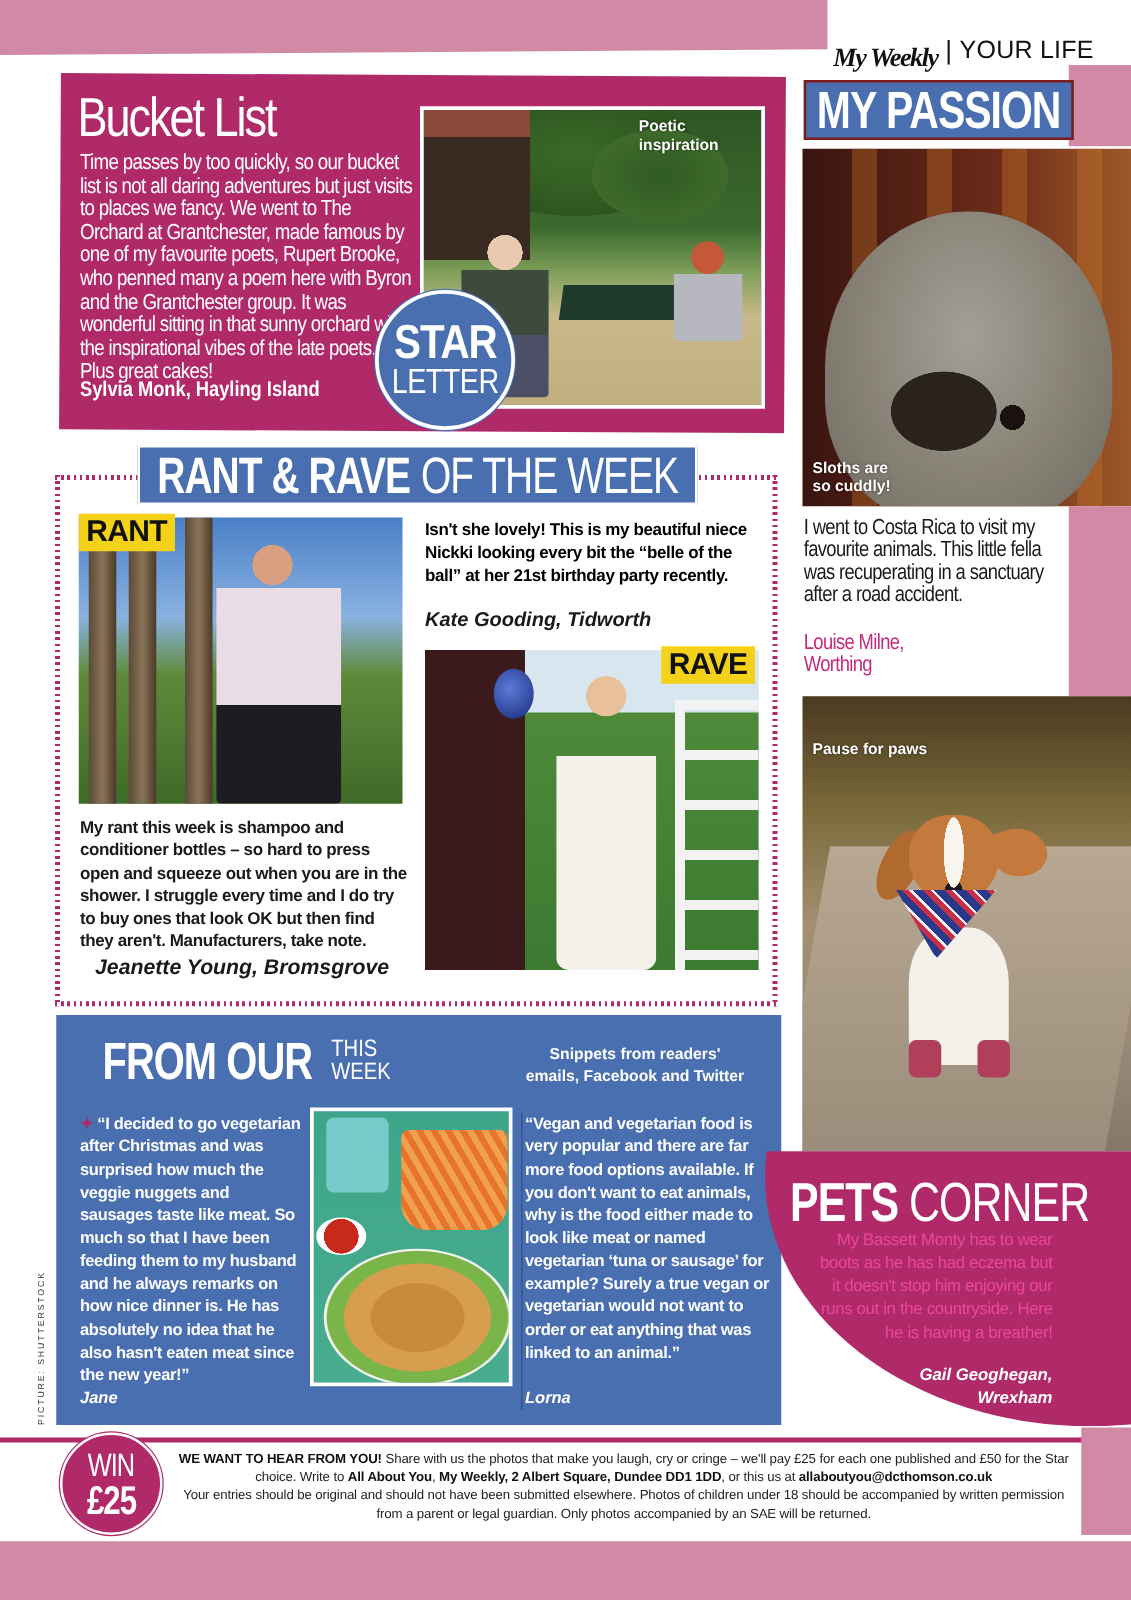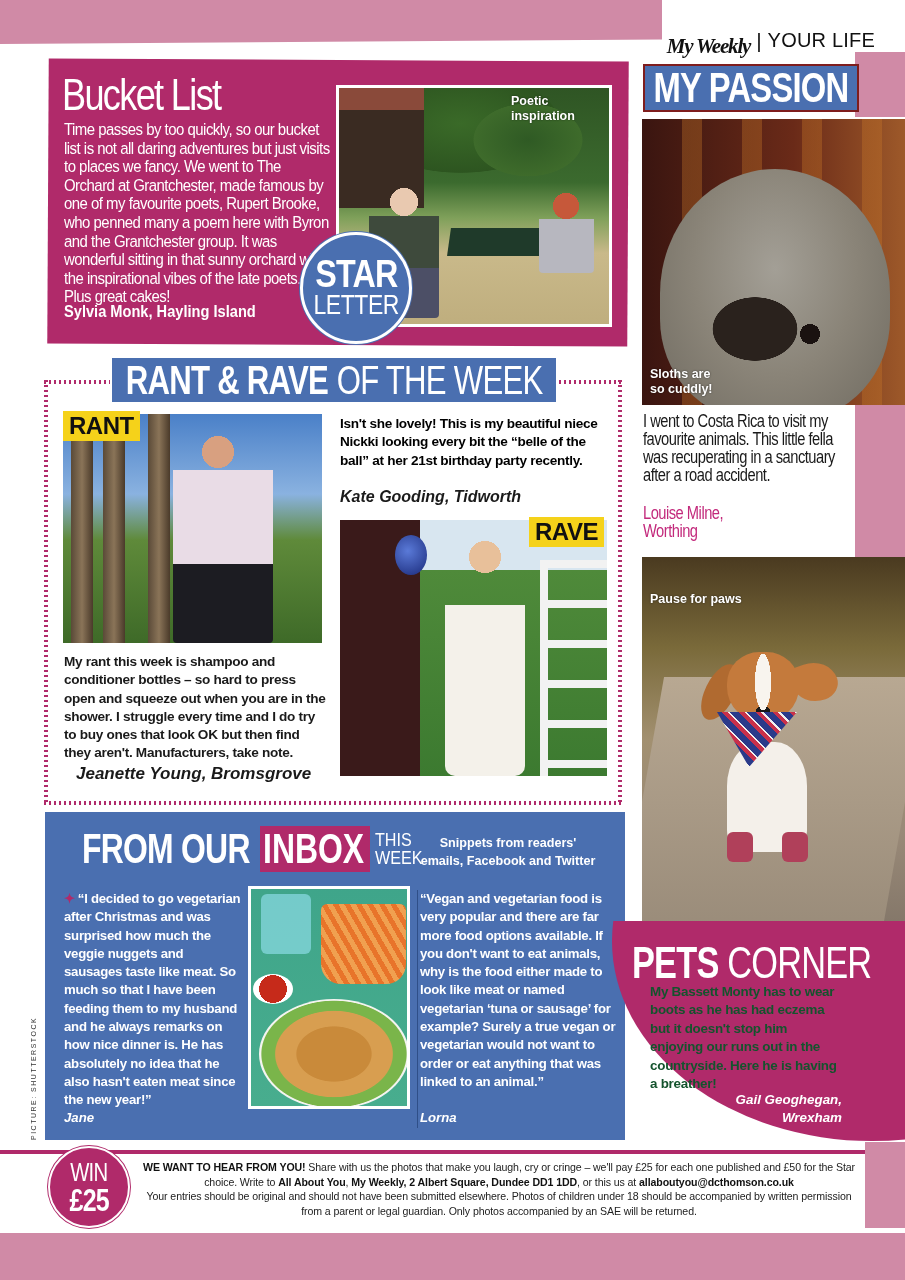--- a/index.html
+++ b/index.html
@@ -117,21 +117,21 @@
   #pets-photo .dog .boot1, #pets-photo .dog .boot2 { position: absolute; top: 180px; width: 26px; height: 30px; background: #b0405a; border-radius: 6px; }
   #pets-photo .dog .boot1 { left: 30px; }
   #pets-photo .dog .boot2 { left: 85px; }
   #pets-caption { left: 8px; top: 8px; margin-top: 27px; }
 
   #pets-circle { left: 612px; top: 921px; width: 293px; height: 220px; overflow: hidden; }
   #pets-circle .c { position: absolute; left: 0; top: -180px; width: 520px; height: 400px; border-radius: 50%; background: #b02a6a; }
   #pets-title { left: 632px; top: 938px; font-size: 44px; color: #fff; white-space: nowrap; }
   #pets-title .inner { display: inline-block; transform: scaleX(0.78); transform-origin: left top; letter-spacing: -1px; }
   #pets-title .b { font-weight: bold; }
-  #pets-body { left: 650px; top: 983px; width: 192px; font-size: 13.4px; line-height: 18.4px; font-weight: bold; color: #14532d; letter-spacing: -0.25px; }
+  #pets-body { left: 650px; top: 983px; width: 192px; font-size: 13.4px; line-height: 18.4px; font-weight: normal; color: #ec4899; text-align: right; letter-spacing: -0.25px; }
   #pets-byline { left: 650px; top: 1091px; width: 192px; font-size: 13.4px; line-height: 18.4px; font-weight: bold; font-style: italic; color: #fff; text-align: right; }
 
   
   #footer-rule { left: 0; top: 1150px; width: 905px; height: 4px; background: #b02a6a; }
   #footer-right-pink { left: 865px; top: 1142px; width: 40px; height: 86px; background: #d08aa6; }
   #bottom-band { left: 0; top: 1233px; width: 905px; height: 47px; background: #d08aa6; }
   #win-badge { left: 48px; top: 1146px; width: 82px; height: 82px; border-radius: 50%; background: #b02a6a; border: 2px solid #fff; box-shadow: 0 0 0 1px #b02a6a; color: #fff; display: flex; flex-direction: column; align-items: center; justify-content: center; }
   #win-badge .w { font-size: 26px; line-height: 26px; letter-spacing: -1px; transform: scaleX(0.78); }
   #win-badge .amt { font-size: 32px; line-height: 30px; font-weight: bold; letter-spacing: -1px; transform: scaleX(0.78); }
   #footer-text { left: 140px; top: 1160px; width: 718px; font-size: 10.6px; line-height: 14.5px; color: #222; text-align: center; letter-spacing: -0.1px; }
@@ -210,21 +210,20 @@
   <div class="field"></div>
   <div class="fence"></div>
   <div class="balloon"></div>
   <div class="girl"></div>
 </div>
 <div id="rave-tag" class="tag-yellow">RAVE</div>
 
 <div id="inbox" class="abs"></div>
 <div id="inbox-heading" class="abs">
   <span class="from">FROM OUR</span>
-  <span class="box"><span>INBOX</span></span>
   <span class="this">
     <span>THIS</span><br>
     <span>WEEK</span>
   </span>
 </div>
 <div id="inbox-sub" class="abs">
   <div>Snippets from readers'</div>
   <div>emails, Facebook and Twitter</div>
 </div>
 

